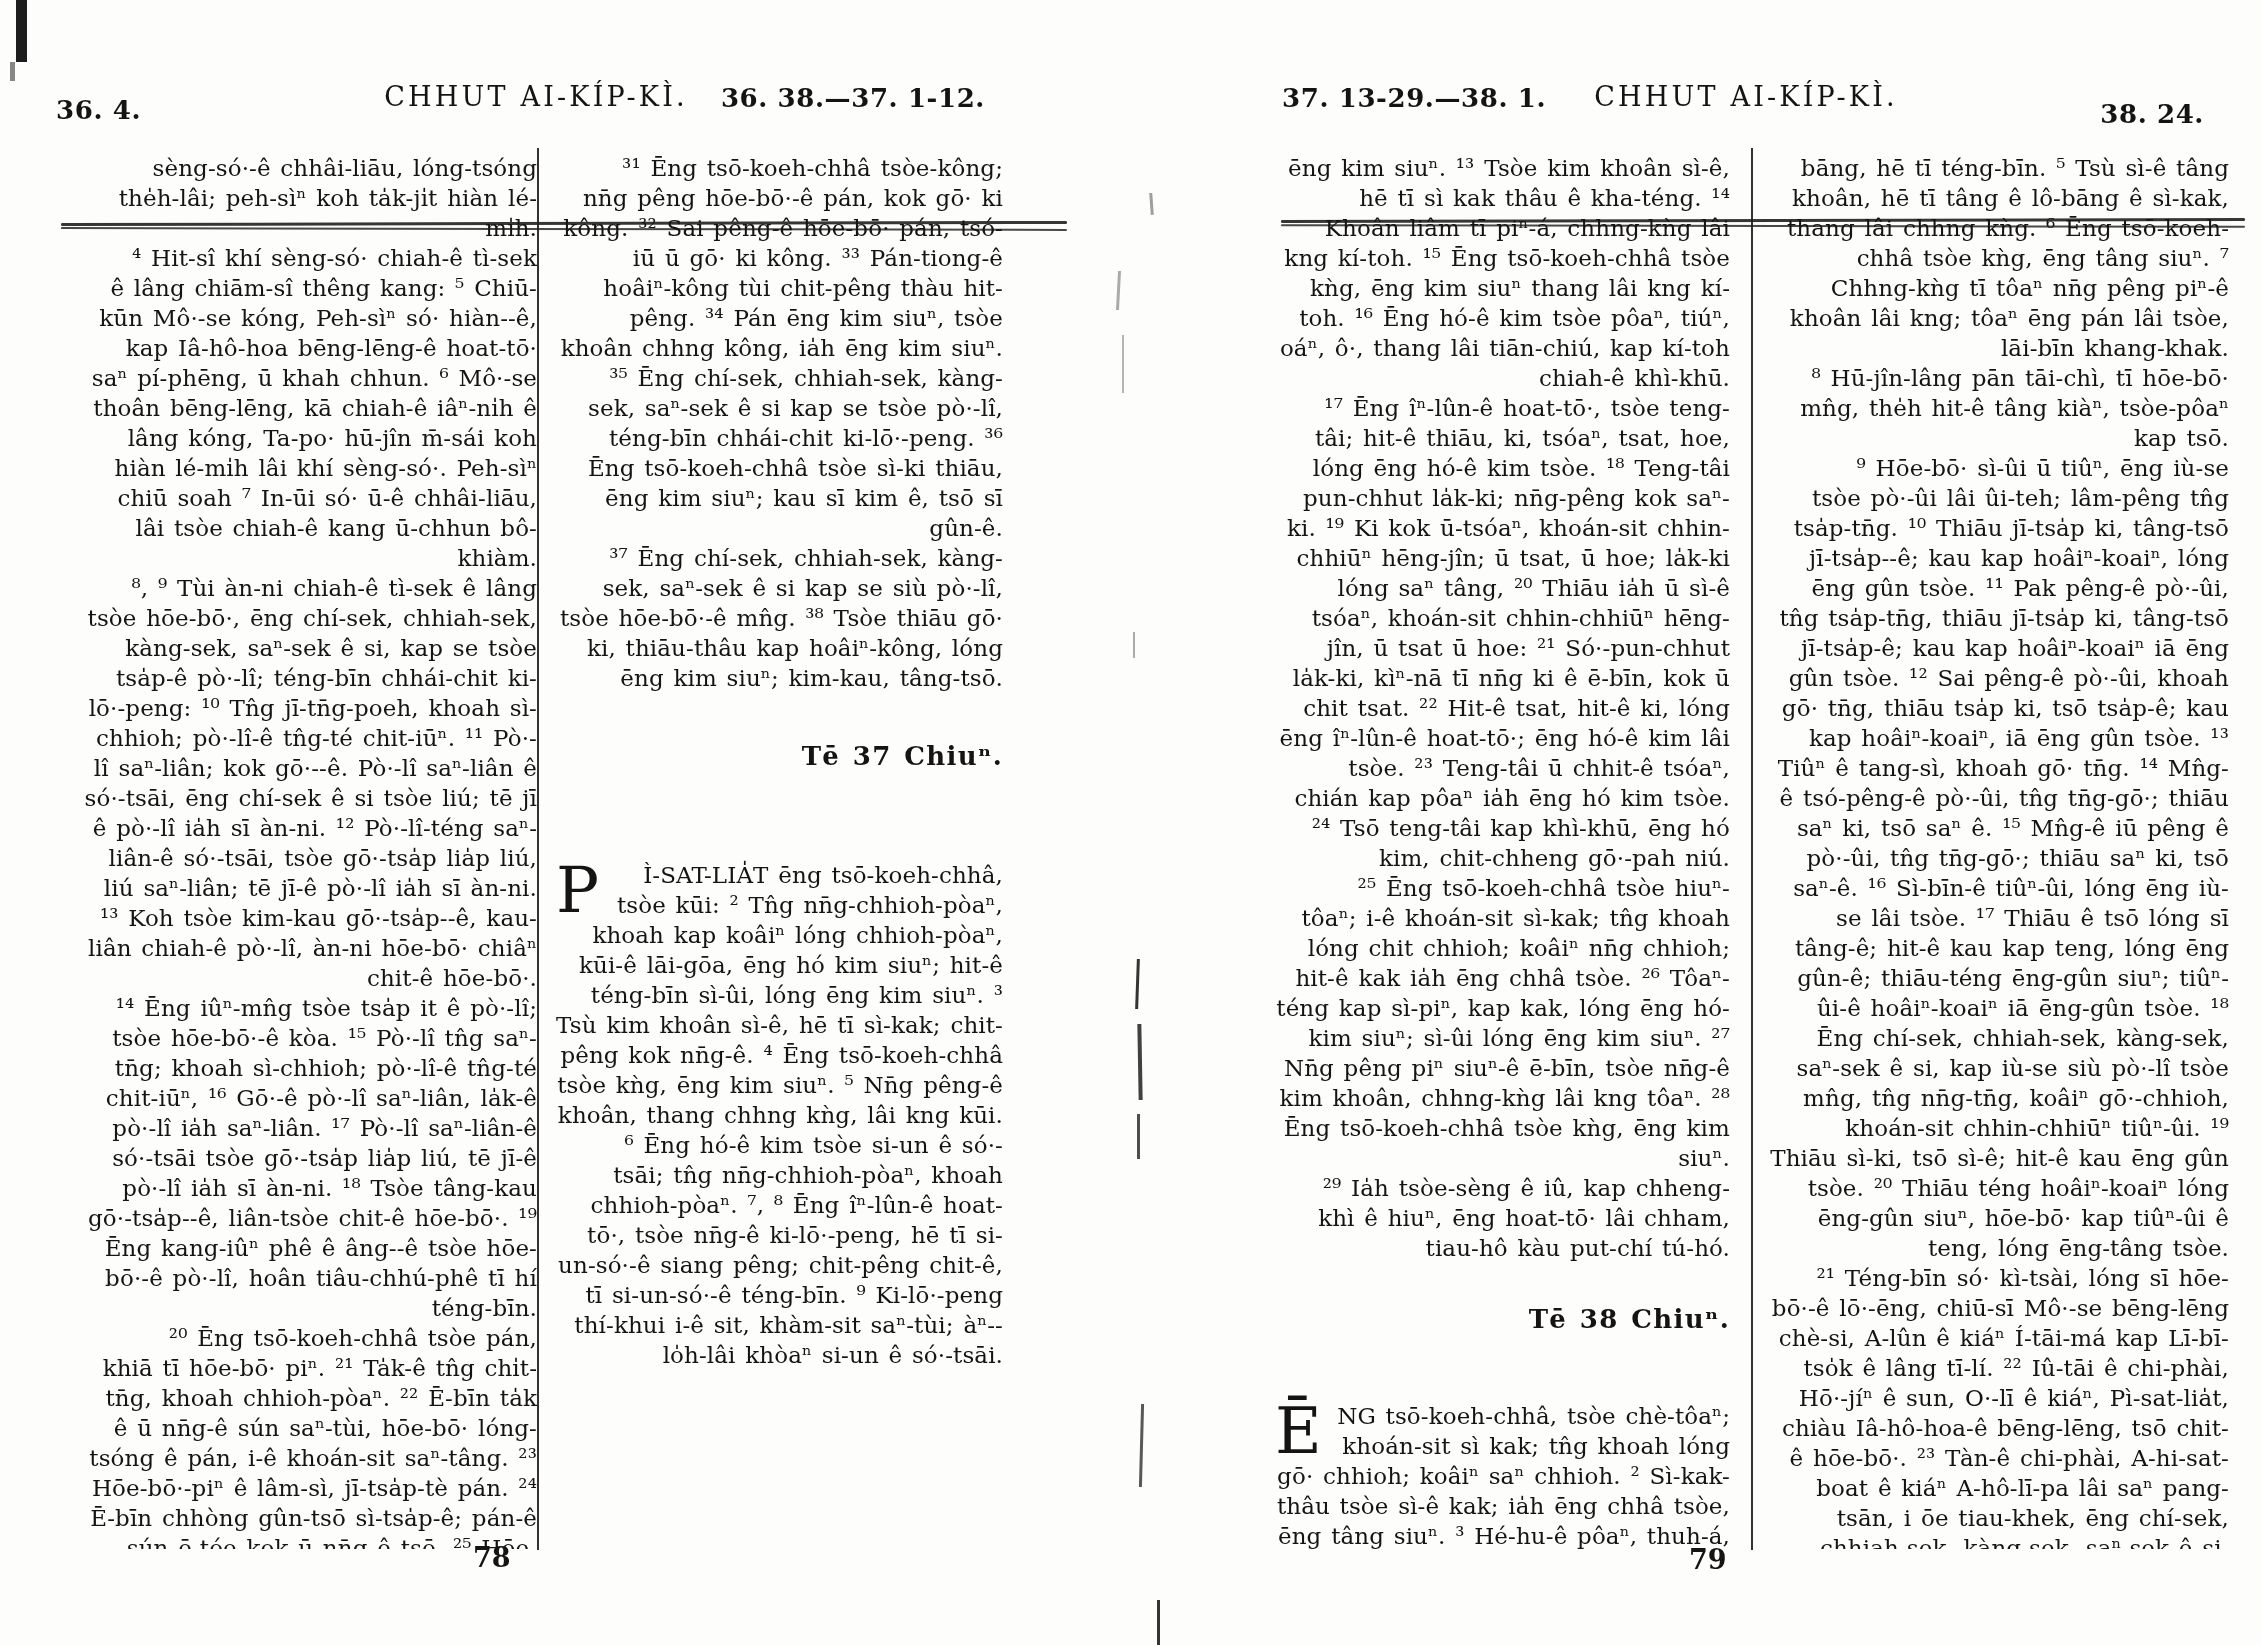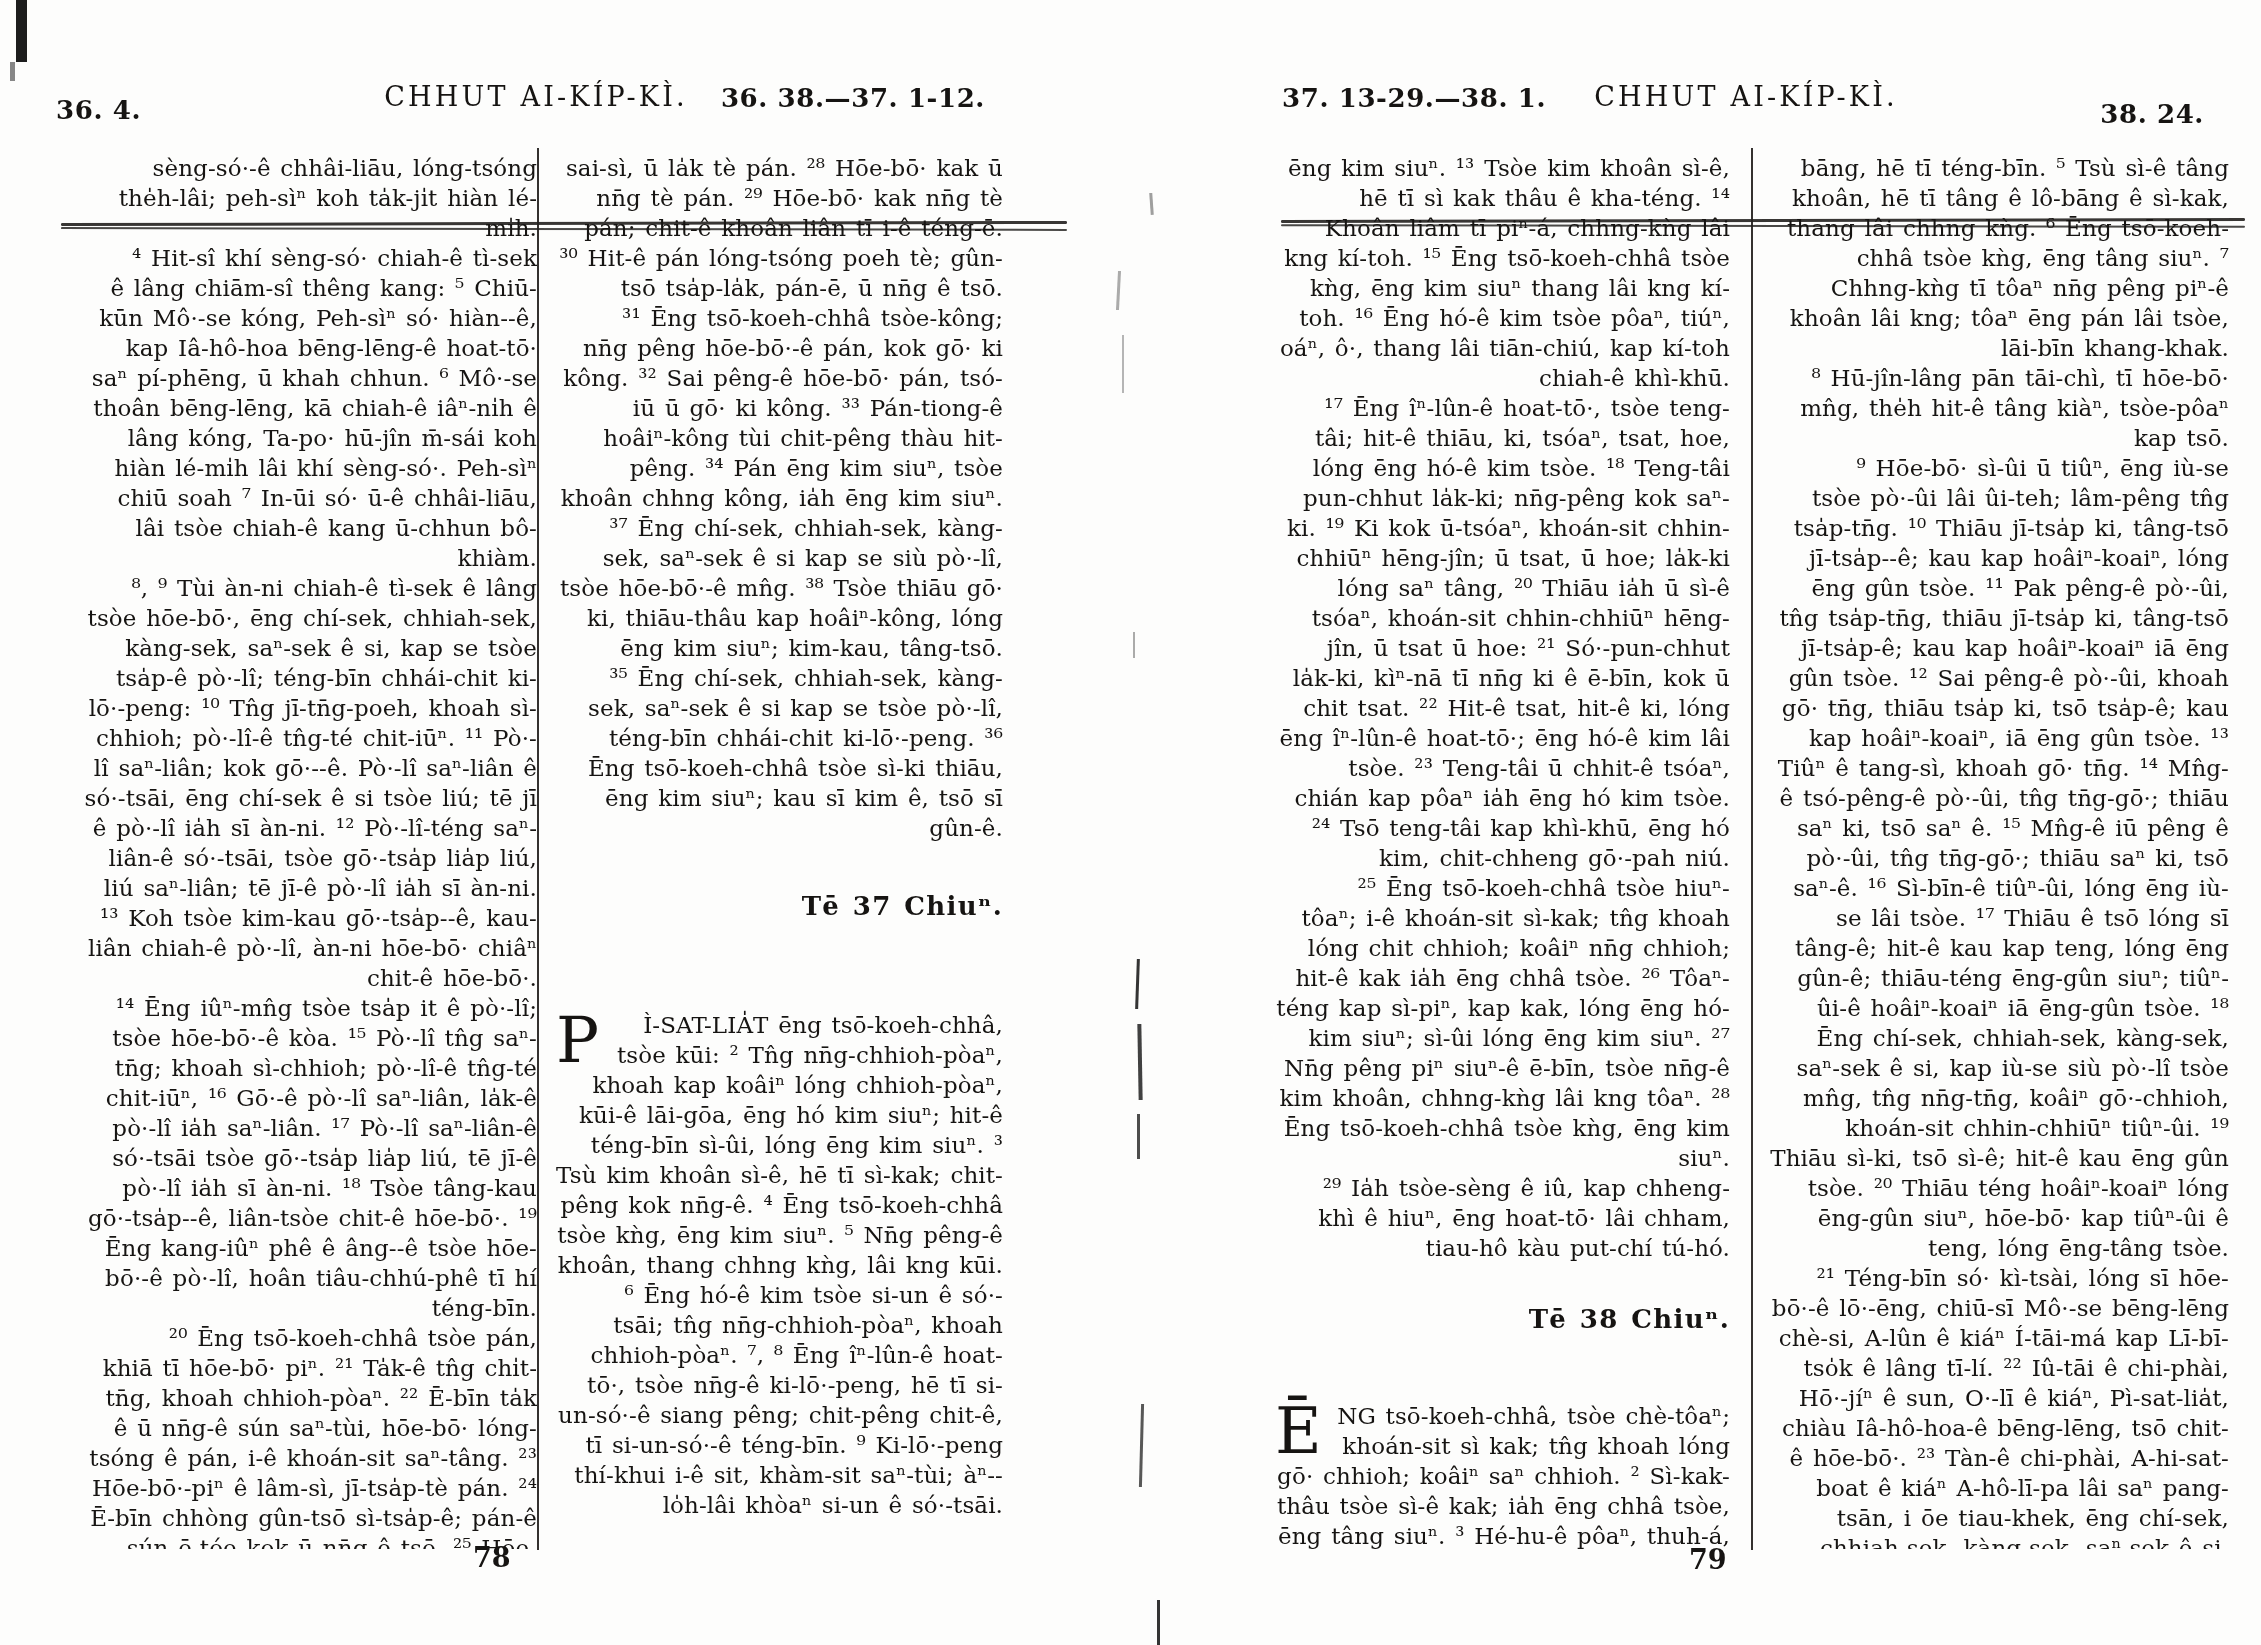--- a/index.html
+++ b/index.html
@@ -63,24 +63,23 @@
     <p class="cont">sèng-só·-ê chhâi-liāu, lóng-tsóng the̍h-lâi; peh-sìⁿ koh ta̍k-ji̍t hiàn lé-mi̍h.</p>
     <p>⁴ Hit-sî khí sèng-só· chiah-ê tì-sek ê lâng chiām-sî thêng kang: ⁵ Chiū-kūn Mô·-se kóng, Peh-sìⁿ só· hiàn--ê, kap Iâ-hô-hoa bēng-lēng-ê hoat-tō· saⁿ pí-phēng, ū khah chhun. ⁶ Mô·-se thoân bēng-lēng, kā chiah-ê iâⁿ-ni̍h ê lâng kóng, Ta-po· hū-jîn m̄-sái koh hiàn lé-mi̍h lâi khí sèng-só·. Peh-sìⁿ chiū soah ⁷ In-ūi só· ū-ê chhâi-liāu, lâi tsòe chiah-ê kang ū-chhun bô-khiàm.</p>
     <p>⁸, ⁹ Tùi àn-ni chiah-ê tì-sek ê lâng tsòe hōe-bō·, ēng chí-sek, chhiah-sek, kàng-sek, saⁿ-sek ê si, kap se tsòe tsa̍p-ê pò·-lî; téng-bīn chhái-chit ki-lō·-peng: ¹⁰ Tn̂g jī-tn̄g-poeh, khoah sì-chhioh; pò·-lî-ê tn̂g-té chit-iūⁿ. ¹¹ Pò·-lî saⁿ-liân; kok gō·--ê. Pò·-lî saⁿ-liân ê só·-tsāi, ēng chí-sek ê si tsòe liú; tē jī ê pò·-lî ia̍h sī àn-ni. ¹² Pò·-lî-téng saⁿ-liân-ê só·-tsāi, tsòe gō·-tsa̍p lia̍p liú, liú saⁿ-liân; tē jī-ê pò·-lî ia̍h sī àn-ni. ¹³ Koh tsòe kim-kau gō·-tsa̍p--ê, kau-liân chiah-ê pò·-lî, àn-ni hōe-bō· chiâⁿ chit-ê hōe-bō·.</p>
     <p>¹⁴ Ēng iûⁿ-mn̂g tsòe tsa̍p it ê pò·-lî; tsòe hōe-bō·-ê kòa. ¹⁵ Pò·-lî tn̂g saⁿ-tn̄g; khoah sì-chhioh; pò·-lî-ê tn̂g-té chit-iūⁿ, ¹⁶ Gō·-ê pò·-lî saⁿ-liân, la̍k-ê pò·-lî ia̍h saⁿ-liân. ¹⁷ Pò·-lî saⁿ-liân-ê só·-tsāi tsòe gō·-tsa̍p lia̍p liú, tē jī-ê pò·-lî ia̍h sī àn-ni. ¹⁸ Tsòe tâng-kau gō·-tsa̍p--ê, liân-tsòe chit-ê hōe-bō·. ¹⁹ Ēng kang-iûⁿ phê ê âng--ê tsòe hōe-bō·-ê pò·-lî, hoân tiâu-chhú-phê tī hí téng-bīn.</p>
     <p>²⁰ Ēng tsō-koeh-chhâ tsòe pán, khiā tī hōe-bō· piⁿ. ²¹ Ta̍k-ê tn̂g chi̍t-tn̄g, khoah chhioh-pòaⁿ. ²² Ē-bīn ta̍k ê ū nn̄g-ê sún saⁿ-tùi, hōe-bō· lóng-tsóng ê pán, i-ê khoán-sit saⁿ-tâng. ²³ Hōe-bō·-piⁿ ê lâm-sì, jī-tsa̍p-tè pán. ²⁴ Ē-bīn chhòng gûn-tsō sì-tsa̍p-ê; pán-ê sún ē-tóe kok ū nn̄g ê tsō. ²⁵ Hōe-bō·-piⁿ ê pak-sì, ū jī-tsa̍p-tè pán. ²⁶ Hit-ê ē-bīn, gûn-tsō sì-tsa̍p-ê; pán-ē kok ū nn̄g ê tsō, tú-á kap nn̄g-ê sún saⁿ-tùi. ²⁷ Hōe-bō· piⁿ-ê</p>
   </div>
 
   <div class="col-rule" style="left:537px;"></div>
 
   <div class="col" style="left:556px;width:447px;">
-    <p class="cont">sai-sì, ū la̍k tè pán. ²⁸ Hōe-bō· kak ū nn̄g tè pán. ²⁹ Hōe-bō· kak nn̄g tè pán; chit-ê khoân liân tī i-ê téng-ē. ³⁰ Hit-ê pán lóng-tsóng poeh tè; gûn-tsō tsa̍p-la̍k, pán-ē, ū nn̄g ê tsō.</p>
     <p>³¹ Ēng tsō-koeh-chhâ tsòe-kông; nn̄g pêng hōe-bō·-ê pán, kok gō· ki kông. ³² Sai pêng-ê hōe-bō· pán, tsó-iū ū gō· ki kông. ³³ Pán-tiong-ê hoâiⁿ-kông tùi chit-pêng thàu hit-pêng. ³⁴ Pán ēng kim siuⁿ, tsòe khoân chhng kông, ia̍h ēng kim siuⁿ.</p>
+    <p>³⁵ Ēng chí-sek, chhiah-sek, kàng-sek, saⁿ-sek ê si kap se tsòe pò·-lî, téng-bīn chhái-chit ki-lō·-peng. ³⁶ Ēng tsō-koeh-chhâ tsòe sì-ki thiāu, ēng kim siuⁿ; kau sī kim ê, tsō sī gûn-ê.</p>
     <p>³⁷ Ēng chí-sek, chhiah-sek, kàng-sek, saⁿ-sek ê si kap se siù pò·-lî, tsòe hōe-bō·-ê mn̂g. ³⁸ Tsòe thiāu gō· ki, thiāu-thâu kap hoâiⁿ-kông, lóng ēng kim siuⁿ; kim-kau, tâng-tsō.</p>
-    <p>³⁵ Ēng chí-sek, chhiah-sek, kàng-sek, saⁿ-sek ê si kap se tsòe pò·-lî, téng-bīn chhái-chit ki-lō·-peng. ³⁶ Ēng tsō-koeh-chhâ tsòe sì-ki thiāu, ēng kim siuⁿ; kau sī kim ê, tsō sī gûn-ê.</p>
     <p class="chap-head">Tē 37 Chiuⁿ.</p>
     <p class="dropcap-para"><span class="dropcap">P</span><span>Ì-SAT-LIA̍T ēng tsō-koeh-chhâ, tsòe kūi: ² Tn̂g nn̄g-chhioh-pòaⁿ, khoah kap koâiⁿ lóng chhioh-pòaⁿ, kūi-ê lāi-gōa, ēng hó kim siuⁿ; hit-ê téng-bīn sì-ûi, lóng ēng kim siuⁿ. ³ Tsù kim khoân sì-ê, hē tī sì-kak; chit-pêng kok nn̄g-ê. ⁴ Ēng tsō-koeh-chhâ tsòe kǹg, ēng kim siuⁿ. ⁵ Nn̄g pêng-ê khoân, thang chhng kǹg, lâi kng kūi.</span></p>
     <p>⁶ Ēng hó-ê kim tsòe si-un ê só·-tsāi; tn̂g nn̄g-chhioh-pòaⁿ, khoah chhioh-pòaⁿ. ⁷, ⁸ Ēng îⁿ-lûn-ê hoat-tō·, tsòe nn̄g-ê ki-lō·-peng, hē tī si-un-só·-ê siang pêng; chit-pêng chit-ê, tī si-un-só·-ê téng-bīn. ⁹ Ki-lō·-peng thí-khui i-ê sit, khàm-sit saⁿ-tùi; àⁿ--lo̍h-lâi khòaⁿ si-un ê só·-tsāi.</p>
 
   </div>
 
   <span class="pagenum" style="left:473px;top:1542px;">78</span>
 </div>
 
 <div class="page" id="page-right">

